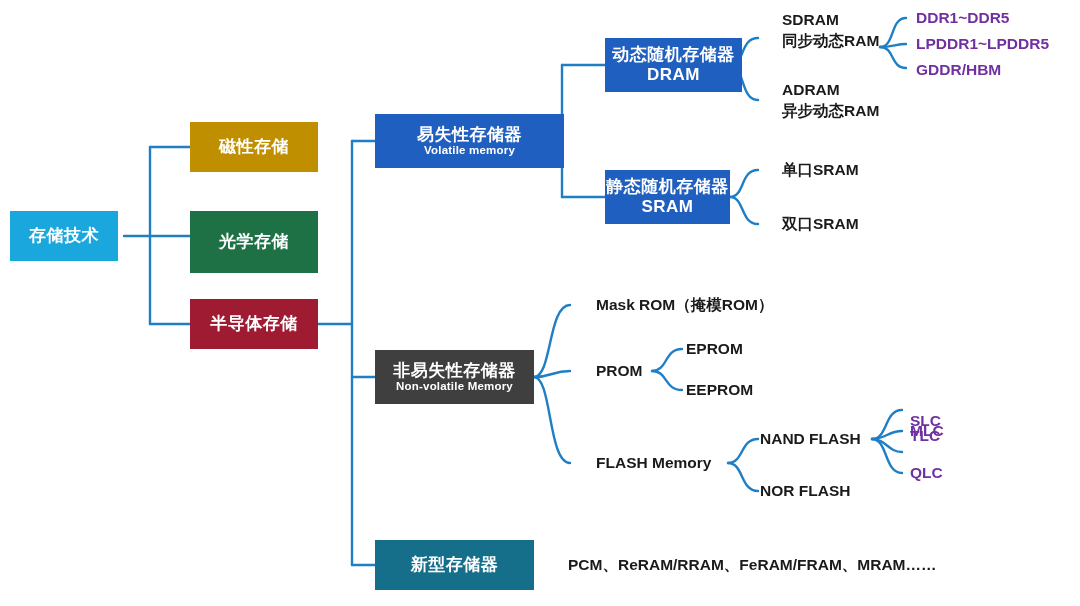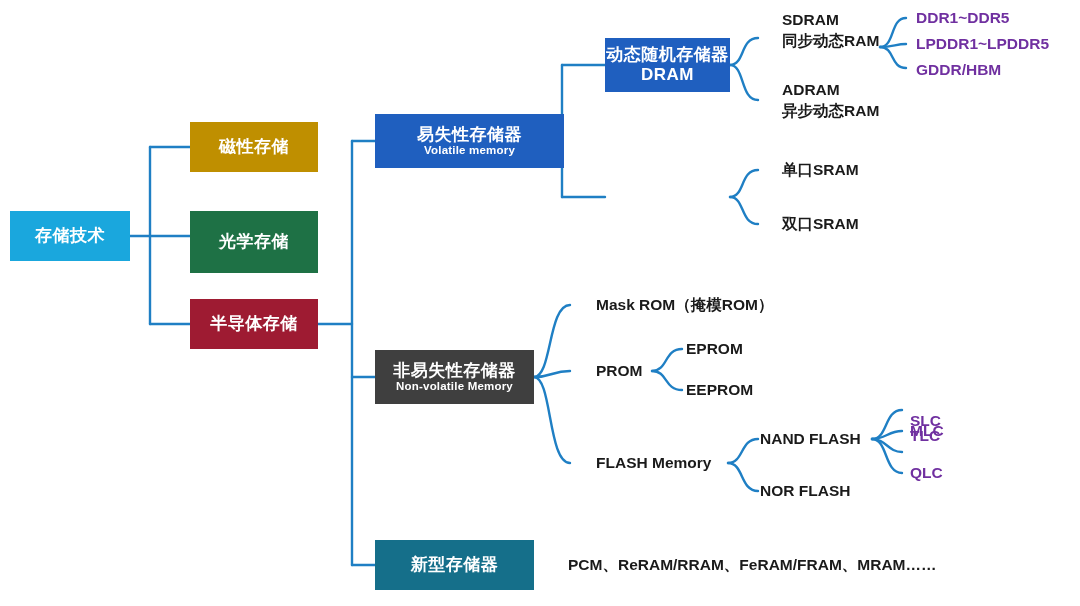--- a/index.html
+++ b/index.html
@@ -105,21 +105,21 @@
       <path d="M728 463 C744 463 740 439 758 439"></path>
       <path d="M728 463 C744 463 740 491 758 491"></path>
 
       <path d="M872 439 C888 439 884 410 902 410"></path>
       <path d="M872 439 C886 439 888 431 902 431"></path>
       <path d="M872 439 C886 439 888 452 902 452"></path>
       <path d="M872 439 C888 439 884 473 902 473"></path>
     </g>
   </svg>
 
-  <div class="node" style="left:10px; top:211px; width:120px; height:50px; background:#1aa7dd;">
+  <div class="node" style="left:10px; top:211px; width:108px; height:50px; background:#1aa7dd;">
     <span class="l1">存储技术</span>
   </div>
 
   <div class="node" style="left:190px; top:122px; width:128px; height:50px; background:#bf8f00;">
     <span class="l1">磁性存储</span>
   </div>
 
   <div class="node" style="left:190px; top:211px; width:128px; height:62px; background:#1e7145;">
     <span class="l1">光学存储</span>
   </div>
@@ -135,25 +135,29 @@
 
   <div class="node" style="left:375px; top:350px; width:159px; height:54px; background:#3f3f3f;">
     <span class="l1">非易失性存储器</span>
     <span class="l2">Non-volatile Memory</span>
   </div>
 
   <div class="node" style="left:375px; top:540px; width:159px; height:50px; background:#156f8a;">
     <span class="l1">新型存储器</span>
   </div>
 
-  <div class="node" style="left:605px; top:38px; width:125px; height:54px; background:#1f5fbf;">
+  <div class="node" style="left:605px; top:38px; width:137px; height:54px; background:#1f5fbf;">
     <span class="l1">动态随机存储器</span>
     <span class="l1">DRAM</span>
   </div>
 
+  <div class="node" style="left:605px; top:170px; width:125px; height:54px; background:#1f5fbf;">
+    <span class="l1">静态随机存储器</span>
+    <span class="l1">SRAM</span>
+  </div>
 
   <div class="leaf two-line" style="left:782px; top:10px;">
     <span>SDRAM</span>
     <span>同步动态RAM</span>
   </div>
 
   <div class="leaf two-line" style="left:782px; top:80px;">
     <span>ADRAM</span>
     <span>异步动态RAM</span>
   </div>

